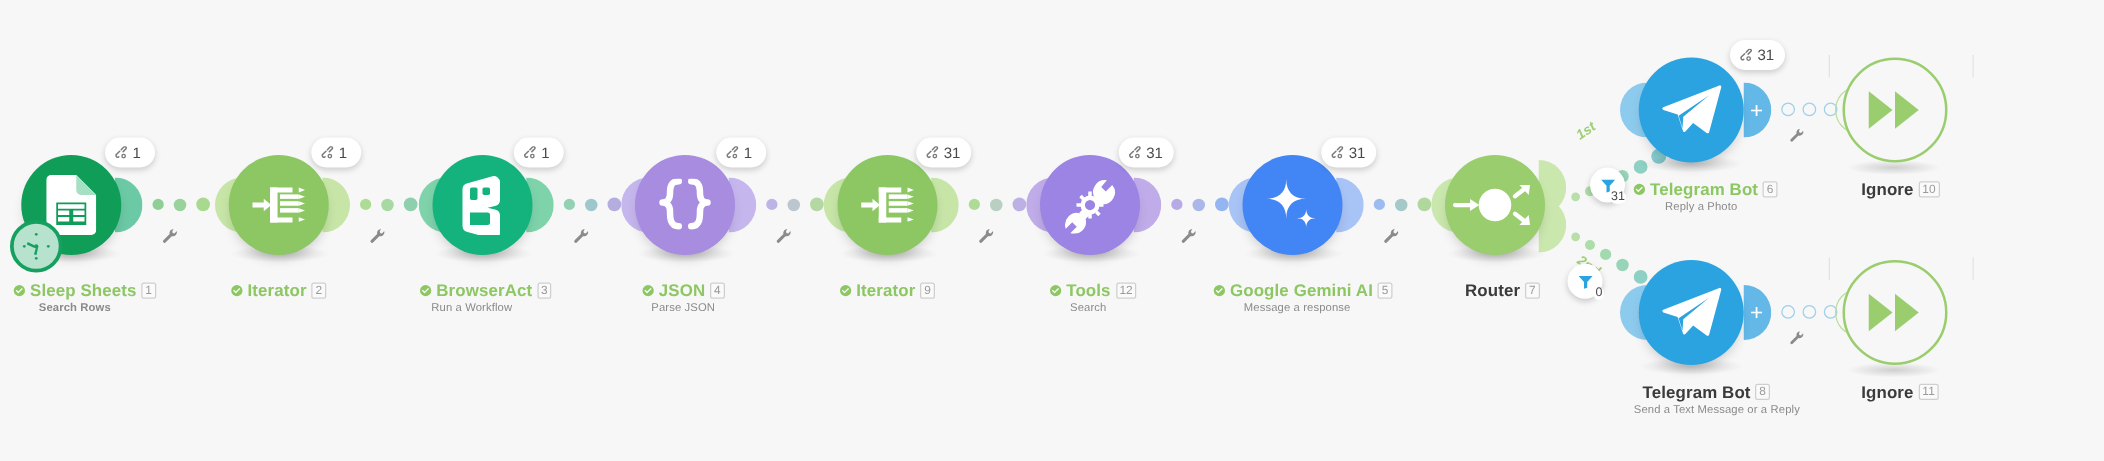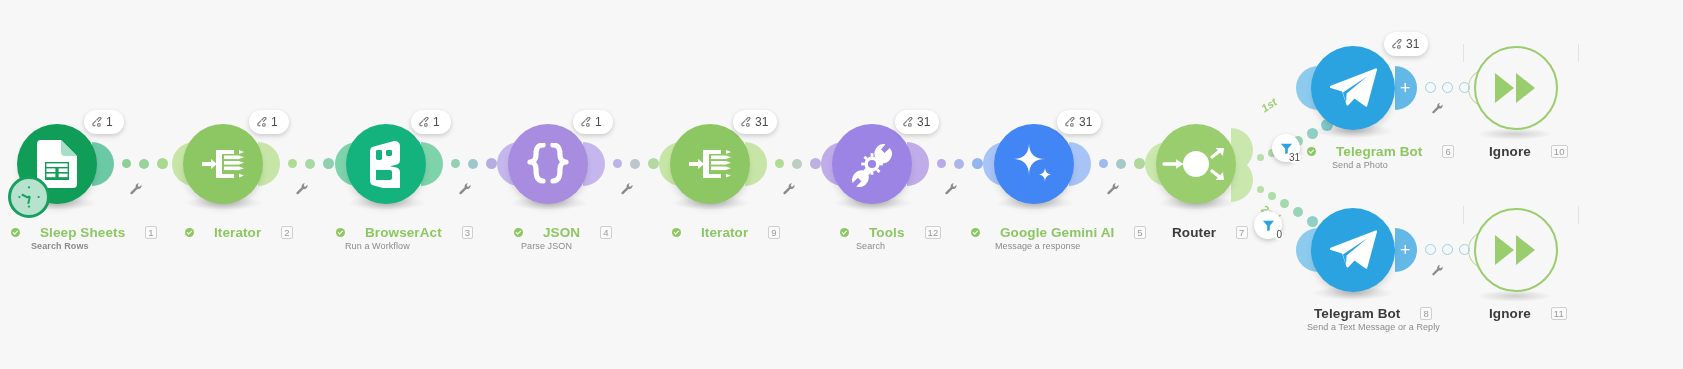--- a/index.html
+++ b/index.html
@@ -102,21 +102,21 @@
     padding:0 1px;
     line-height:10px;
   }
 
   
   .nlabel {
     position: absolute;
     white-space: nowrap;
     display: flex;
     align-items: center;
-    gap: 20px;
+    gap: 4px;
     font-size: 13.5px;
     font-weight: bold;
     letter-spacing: .1px;
   }
   .nlabel .chk {
     width: 9px; height: 9px; border-radius: 50%;
     background: #8dc763;
     display:flex; align-items:center; justify-content:center;
     flex: 0 0 auto;
   }
@@ -648,21 +648,21 @@
             <circle cx="8.6" cy="8.6" r="1.5" stroke="#7a7a7a" stroke-width="1.2" fill="none"></circle>
           </svg>
       </span>
       <span>31</span>
     </div>
     <div class="nlabel" style="left:1307px;top:144px;">
       <span class="chk"></span>
       <span class="txt green">Telegram Bot</span>
       <span class="num">6</span>
     </div>
-    <div class="nsub" style="left:1332px;top:160px;">Send a Photo</div>
+    <div class="nsub" style="left:1332px;top:160px;">Reply a Photo</div>
   </div>
 
   <div class="ringdots" style="left:1425px;top:82px;gap:6px;">
     <span style="width:11px;height:11px;"></span>
     <span style="width:11px;height:11px;"></span>
     <span style="width:11px;height:11px;"></span>
   </div>
   <div class="wrench" style="left:1431px;top:102px;">
     <svg width="13" height="13" viewBox="0 0 14 14">
         <path d="M9.8 1.2a3.2 3.2 0 0 0-3.1 4l-5 5a1.2 1.2 0 0 0 1.7 1.7l5-5a3.2 3.2 0 0 0 4-4.1L10.6 4.7 9.1 4.4 8.8 2.9z" fill="#8b8b8b"></path>

